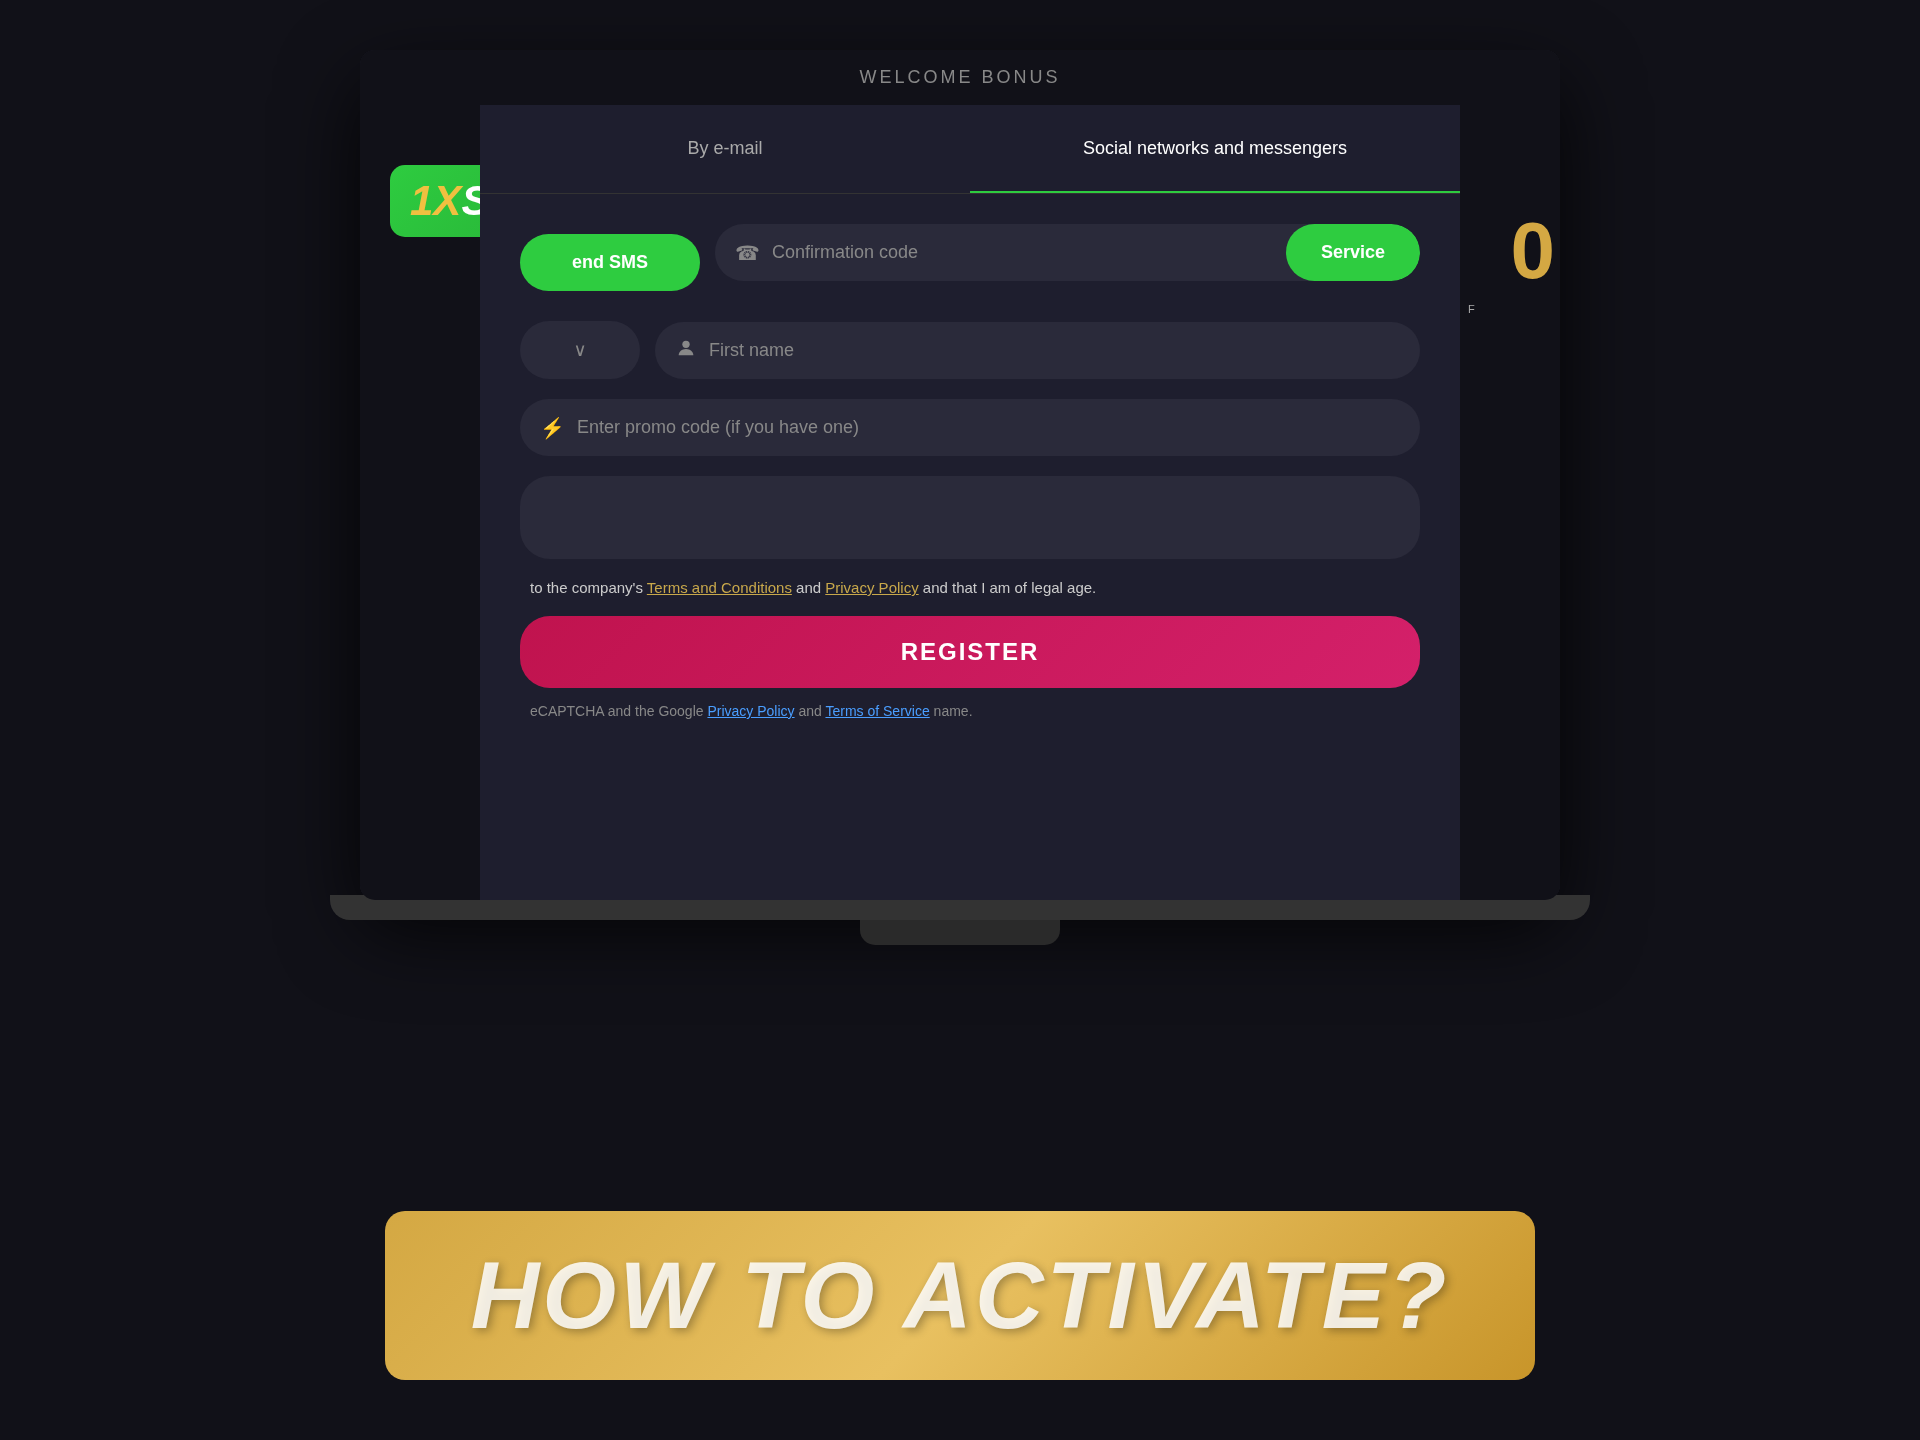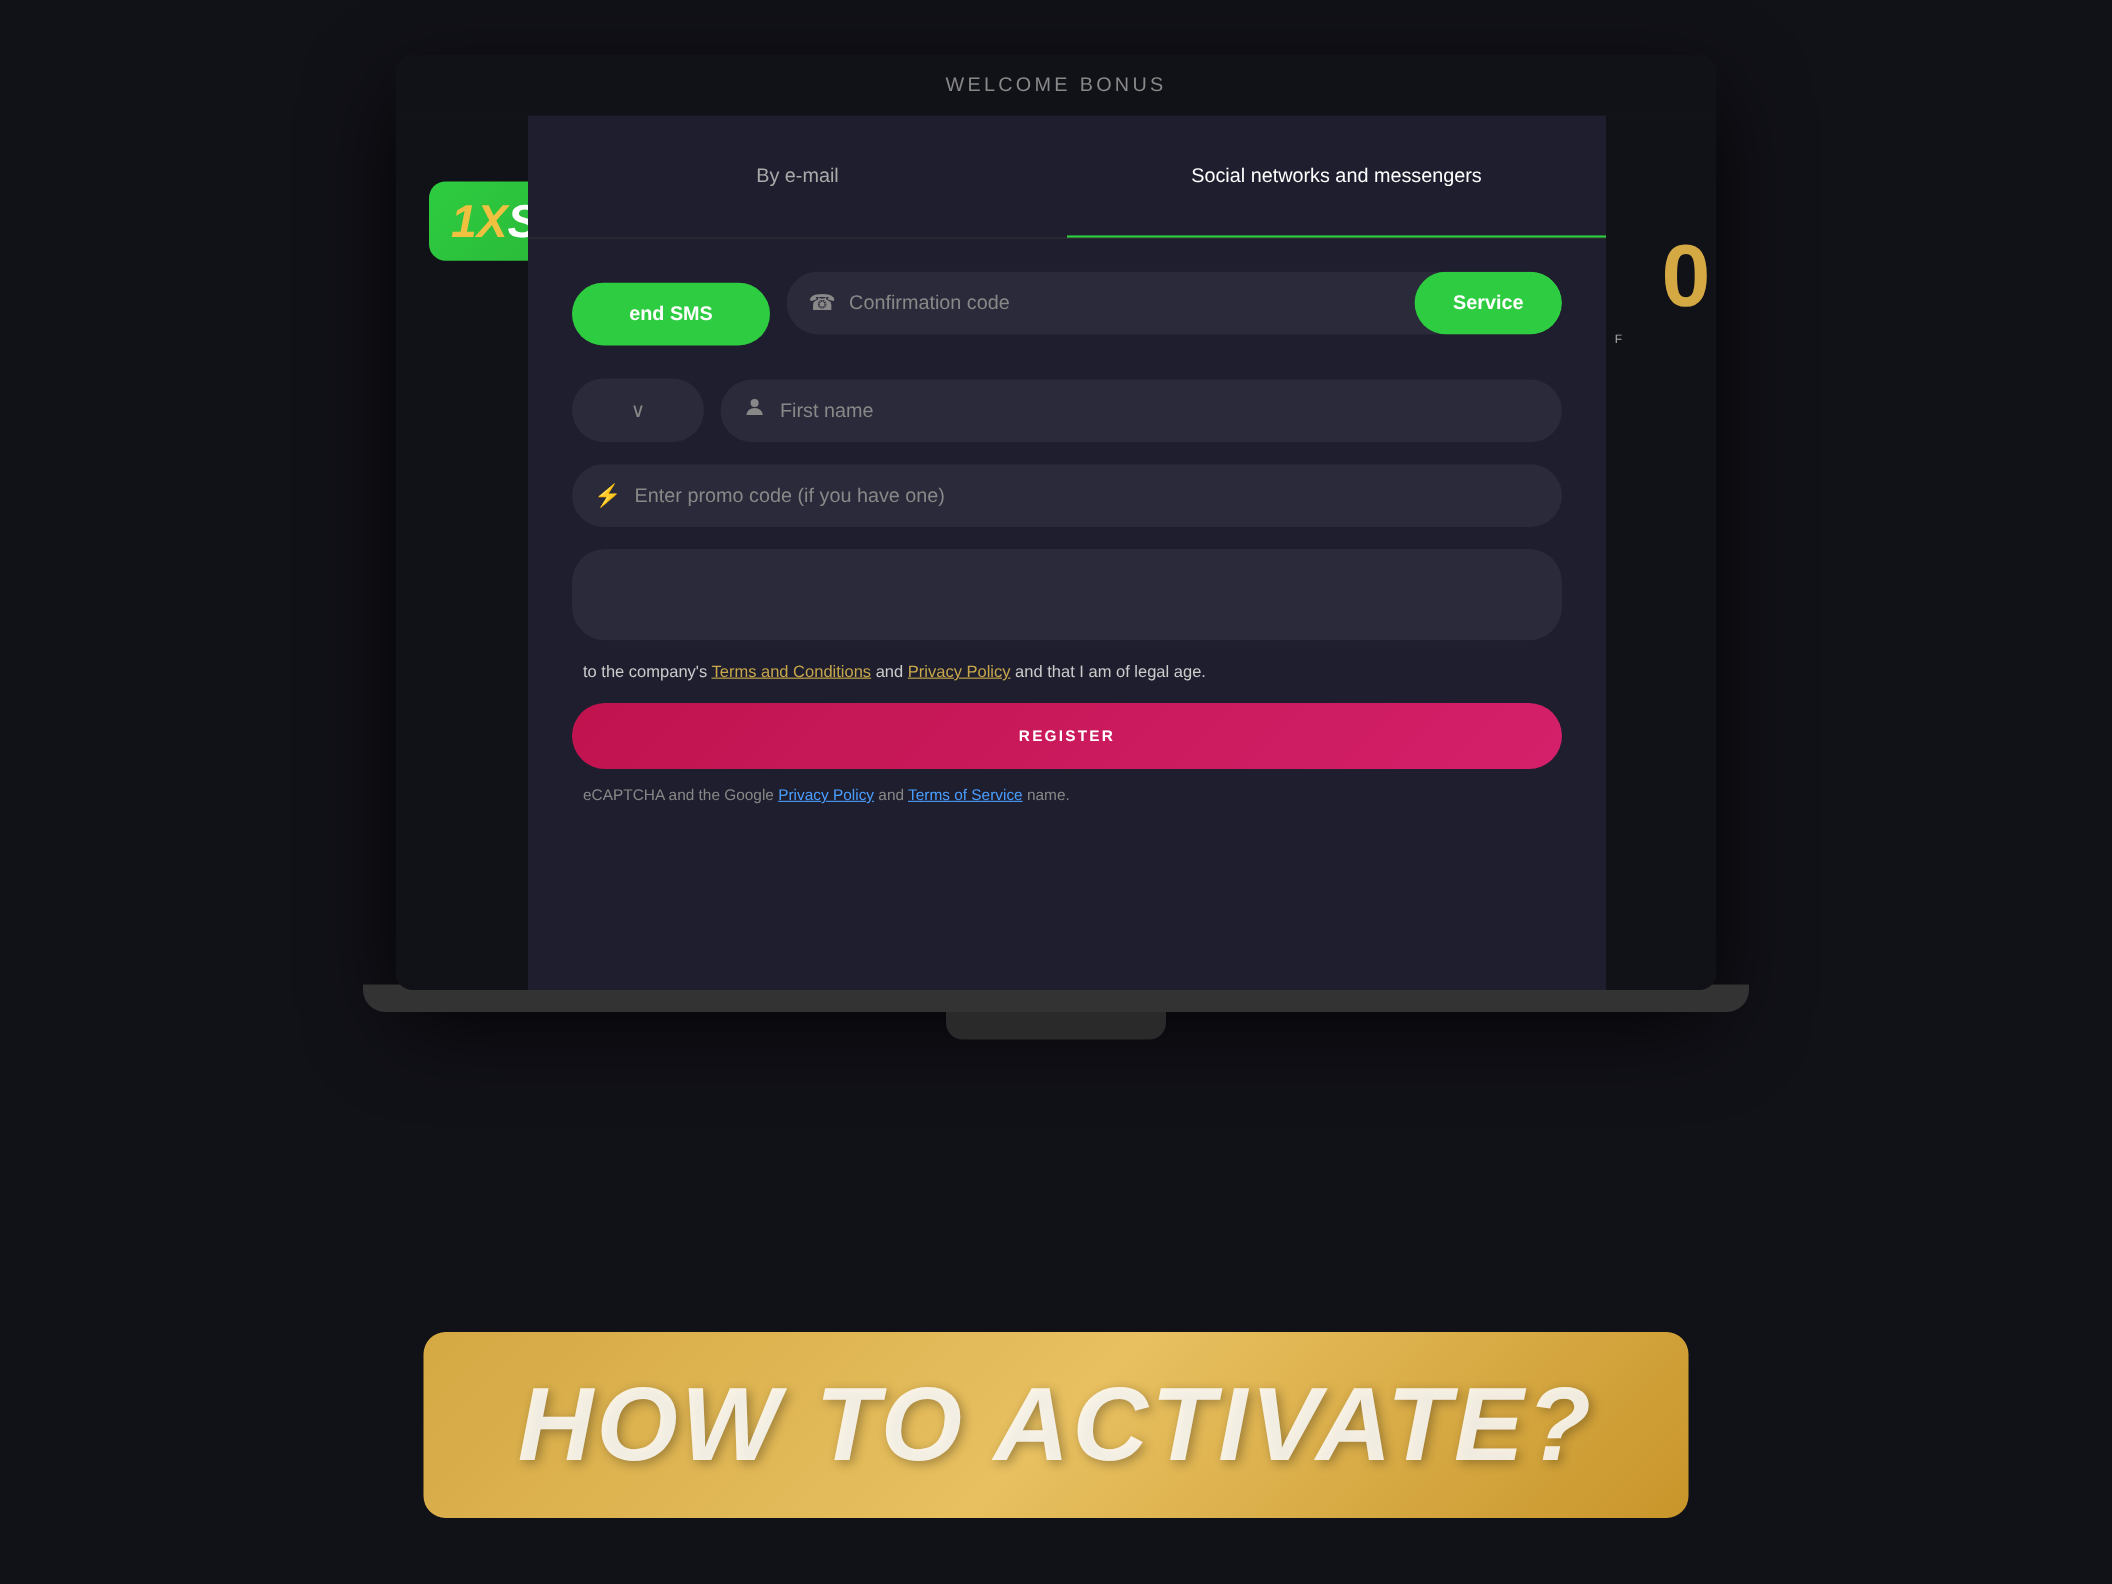--- a/index.html
+++ b/index.html
@@ -103,21 +103,21 @@
       bottom: 0;
       background: #1e1e2e;
       z-index: 4;
       border-radius: 0;
     }
 
     
     .tabs-row {
       display: flex;
       border-bottom: 1px solid #333;
-      height: 112px;
+      height: 89px;
     }
 
     .tab {
       flex: 1;
       display: flex;
       align-items: center;
       justify-content: center;
       color: #aaa;
       font-size: 18px;
       cursor: pointer;
@@ -273,21 +273,21 @@
     }
 
     
     .register-btn {
       width: 100%;
       background: linear-gradient(135deg, #c0134e, #d4206a);
       color: white;
       border: none;
       border-radius: 30px;
       padding: 22px;
-      font-size: 14px;
+      font-size: 24px;
       font-weight: 900;
       letter-spacing: 2px;
       cursor: pointer;
       margin-bottom: 15px;
       text-transform: uppercase;
     }
 
     
     .captcha-text {
       color: #888;

